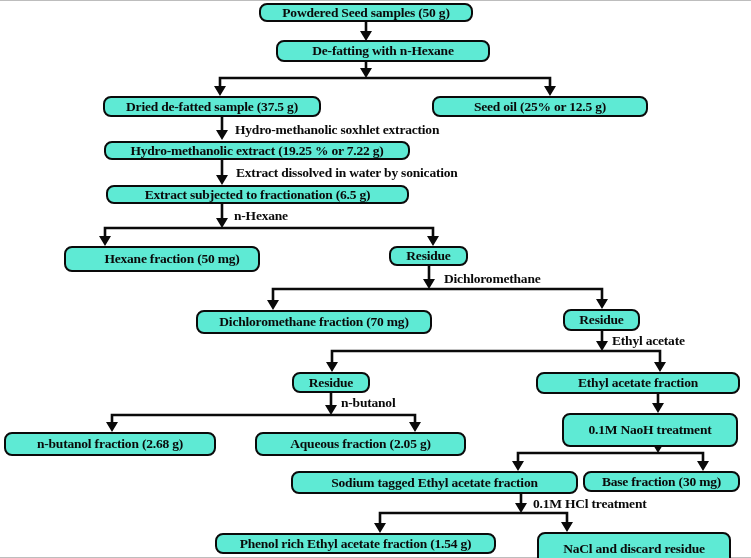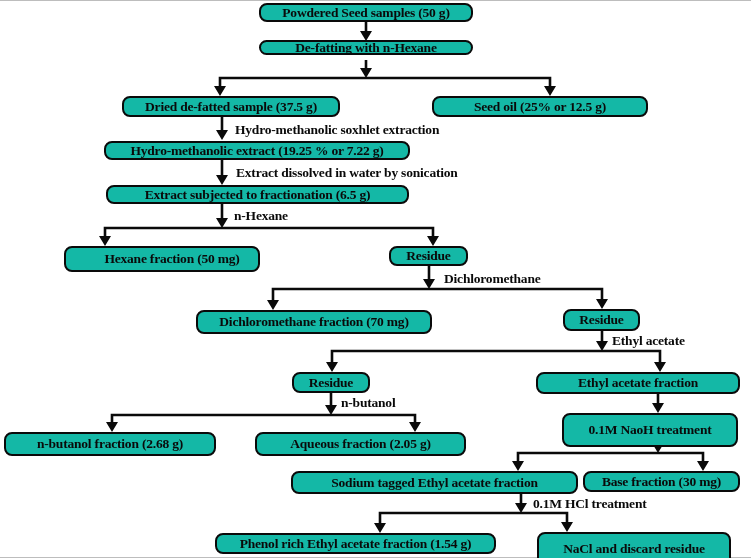--- a/index.html
+++ b/index.html
@@ -3,21 +3,21 @@
 <meta charset="utf-8">
 <style>
   html,body{margin:0;padding:0;background:#ffffff;}
   #figure{
     position:relative;width:751px;height:558px;background:#ffffff;overflow:hidden;
     font-family:"Liberation Serif","DejaVu Serif",serif;color:#0a0a0a;
   }
   .hairline{position:absolute;left:0;width:751px;height:1px;background:#bdbdbd;}
   .node{
     position:absolute;box-sizing:border-box;
-    border:2.6px solid #0a0a0a;border-radius:8px;background:#14b8a6;
+    border:2.6px solid #0a0a0a;border-radius:8px;background:#5eead4;
     display:flex;align-items:center;justify-content:center;
     font-weight:700;font-size:13.5px;line-height:1;white-space:nowrap;
     letter-spacing:-0.2px;
   }
   .elabel{
     position:absolute;font-weight:700;font-size:13.5px;line-height:1;
     white-space:nowrap;letter-spacing:-0.2px;
   }
   svg#wires{position:absolute;left:0;top:0;}
   .wire{fill:none;stroke:#0a0a0a;stroke-width:2.6px;}
@@ -72,22 +72,22 @@
       <path class="wire" d="M658,432 V444 M518,463 V453 H703 V462"></path>
       <path class="head" d="M652,443 L664,443 L658,453 Z M512,461 L524,461 L518,471 Z M697,461 L709,461 L703,471 Z"></path>
     </g>
     <g>
       <path class="wire" d="M521,494 V504 M380,525 V513 H567 V523"></path>
       <path class="head" d="M515,503 L527,503 L521,513 Z M374,523 L386,523 L380,533 Z M561,522 L573,522 L567,532 Z"></path>
     </g>
   </svg>
 
   <div class="node" style="left:259px;top:3px;width:214px;height:19px;">Powdered Seed samples (50 g)</div>
-  <div class="node" style="left:259px;top:40px;width:214px;height:15px;">De-fatting with n-Hexane</div>
-  <div class="node" style="left:103px;top:96px;width:218px;height:21px;margin-left:19px;">Dried de-fatted sample (37.5 g)</div>
+  <div class="node" style="left:276px;top:40px;width:214px;height:22px;">De-fatting with n-Hexane</div>
+  <div class="node" style="left:103px;top:96px;width:218px;height:21px;">Dried de-fatted sample (37.5 g)</div>
   <div class="node" style="left:432px;top:96px;width:216px;height:21px;">Seed oil (25% or 12.5 g)</div>
   <div class="node" style="left:104px;top:141px;width:306px;height:19px;">Hydro-methanolic extract (19.25 % or 7.22 g)</div>
   <div class="node" style="left:106px;top:185px;width:303px;height:19px;">Extract subjected to fractionation (6.5 g)</div>
   <div class="node" style="left:64px;top:246px;width:196px;height:26px;padding-left:20px;">Hexane fraction (50 mg)</div>
   <div class="node" style="left:389px;top:246px;width:79px;height:20px;">Residue</div>
   <div class="node" style="left:162px;top:310px;width:236px;height:24px;margin-left:34px;">Dichloromethane fraction (70 mg)</div>
   <div class="node" style="left:563px;top:309px;width:77px;height:22px;">Residue</div>
   <div class="node" style="left:292px;top:372px;width:78px;height:21px;">Residue</div>
   <div class="node" style="left:536px;top:372px;width:204px;height:22px;">Ethyl acetate fraction</div>
   <div class="node" style="left:4px;top:432px;width:212px;height:24px;">n-butanol fraction (2.68 g)</div>

